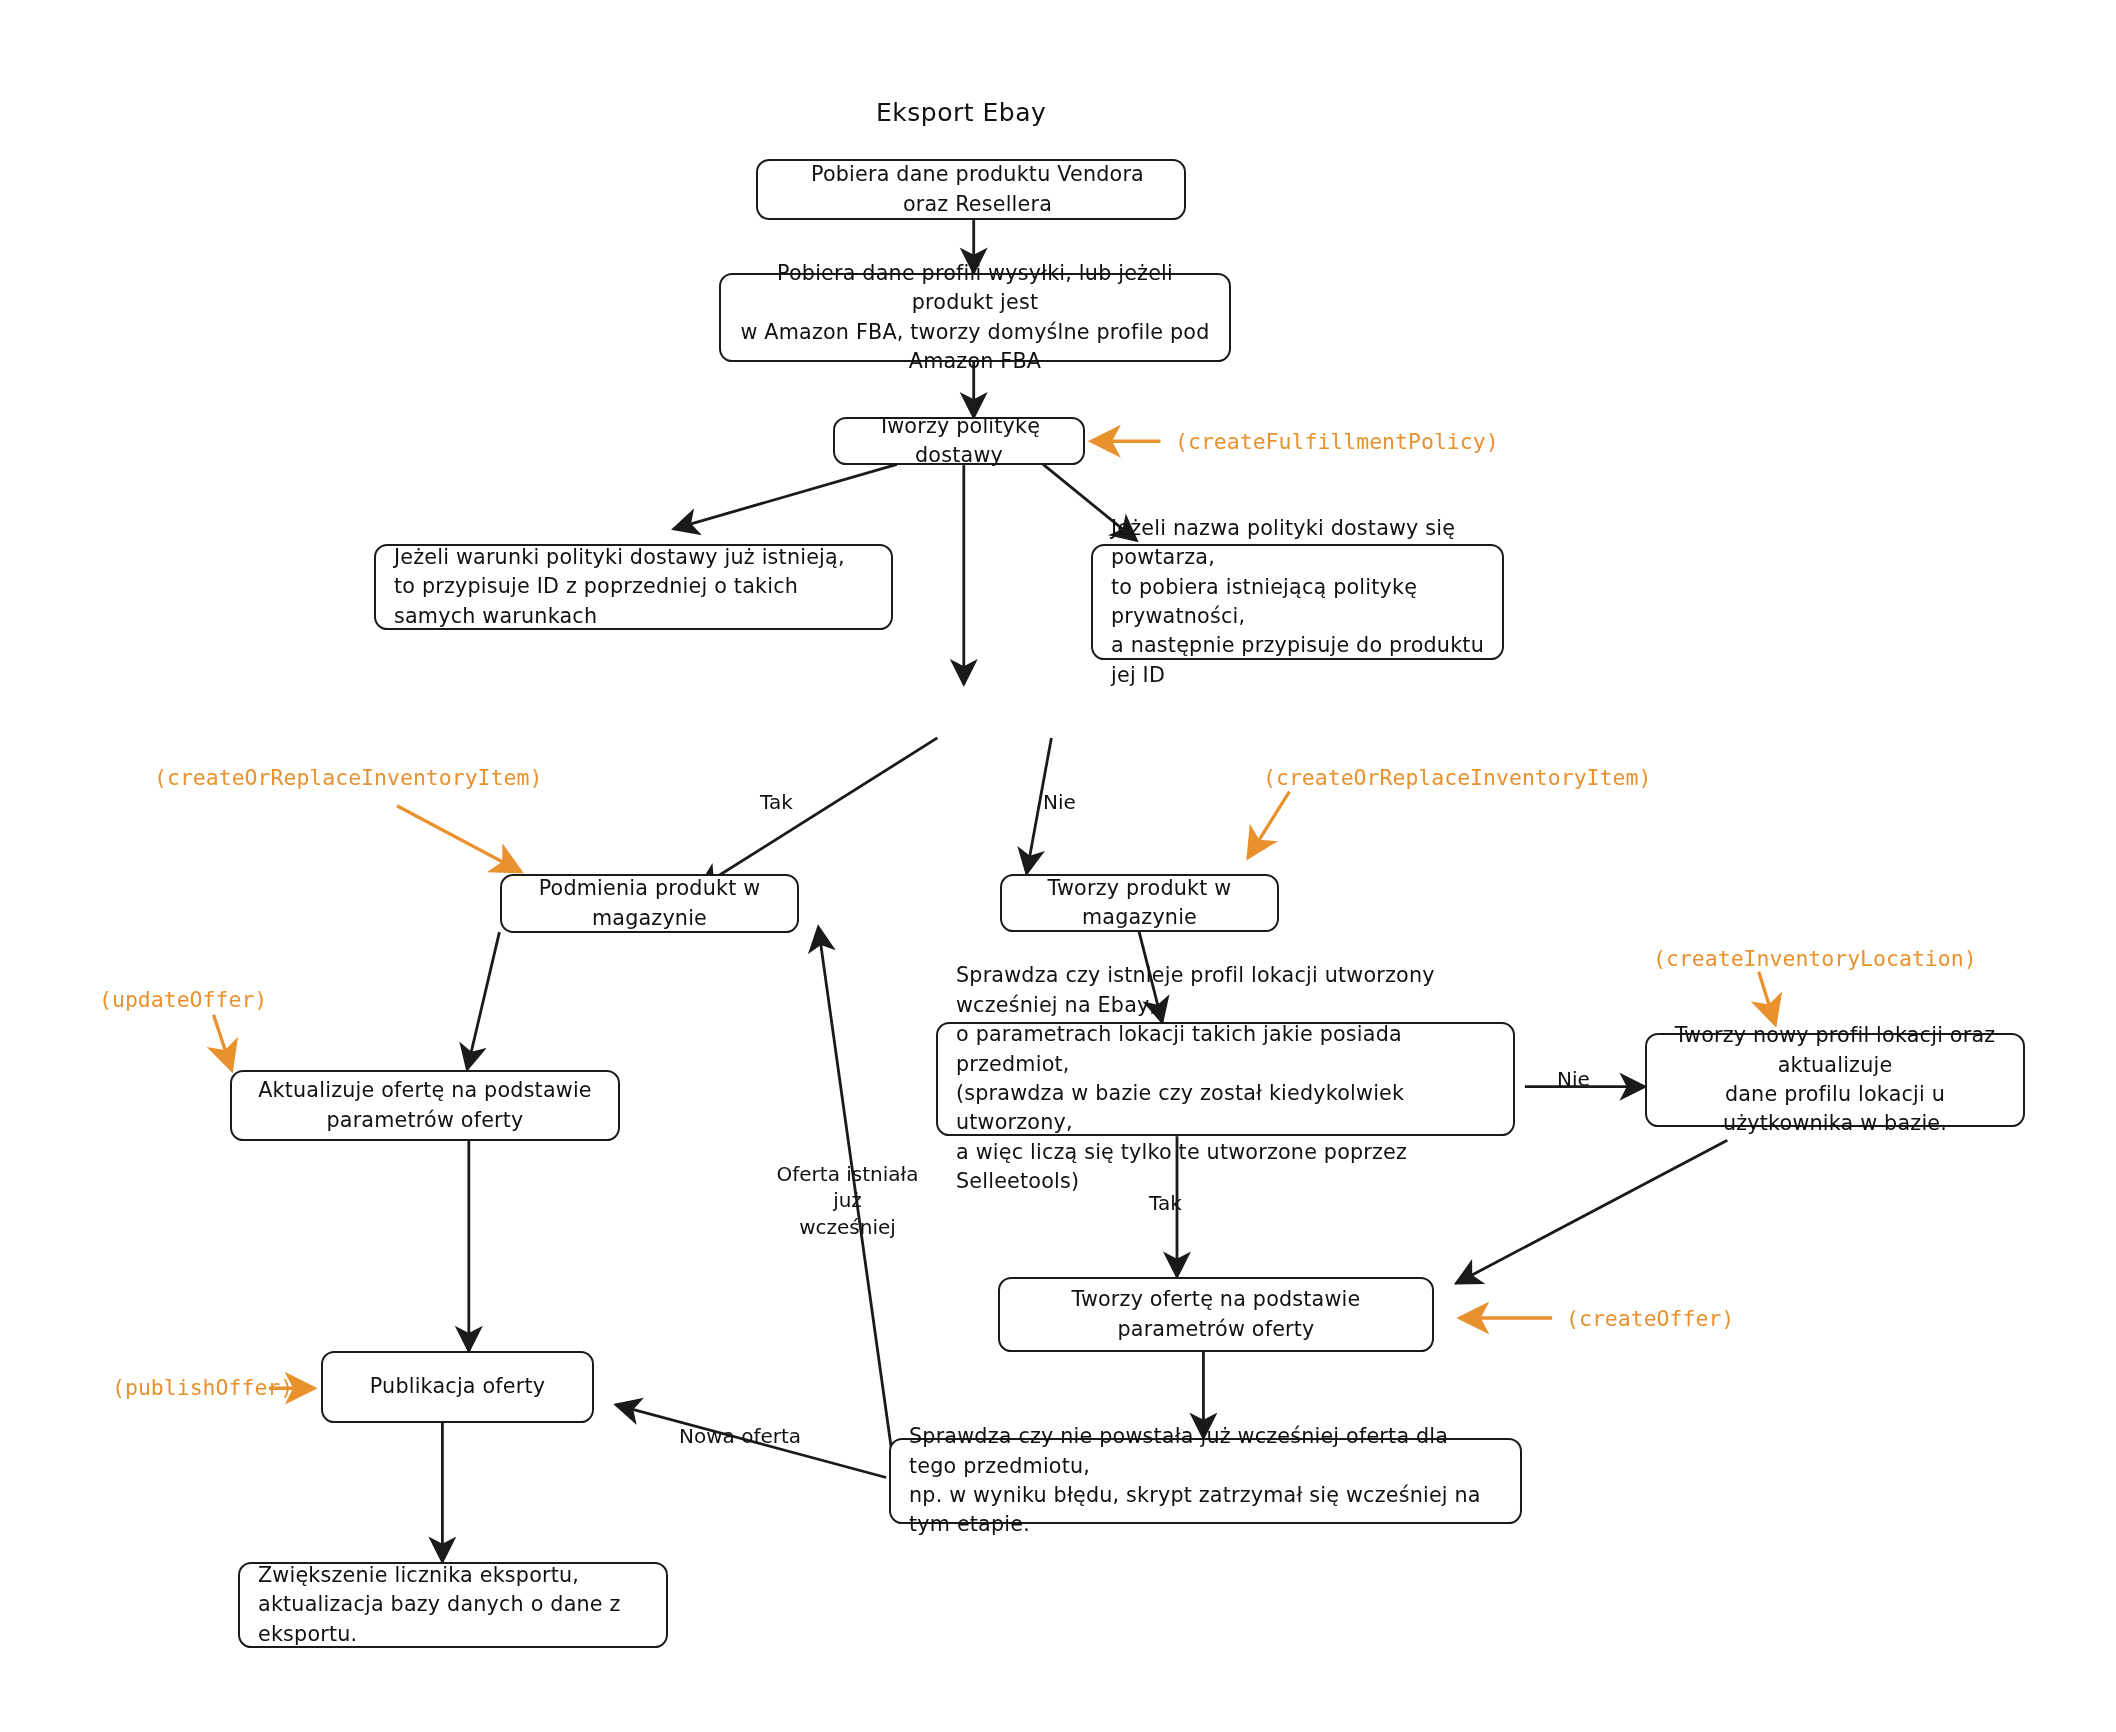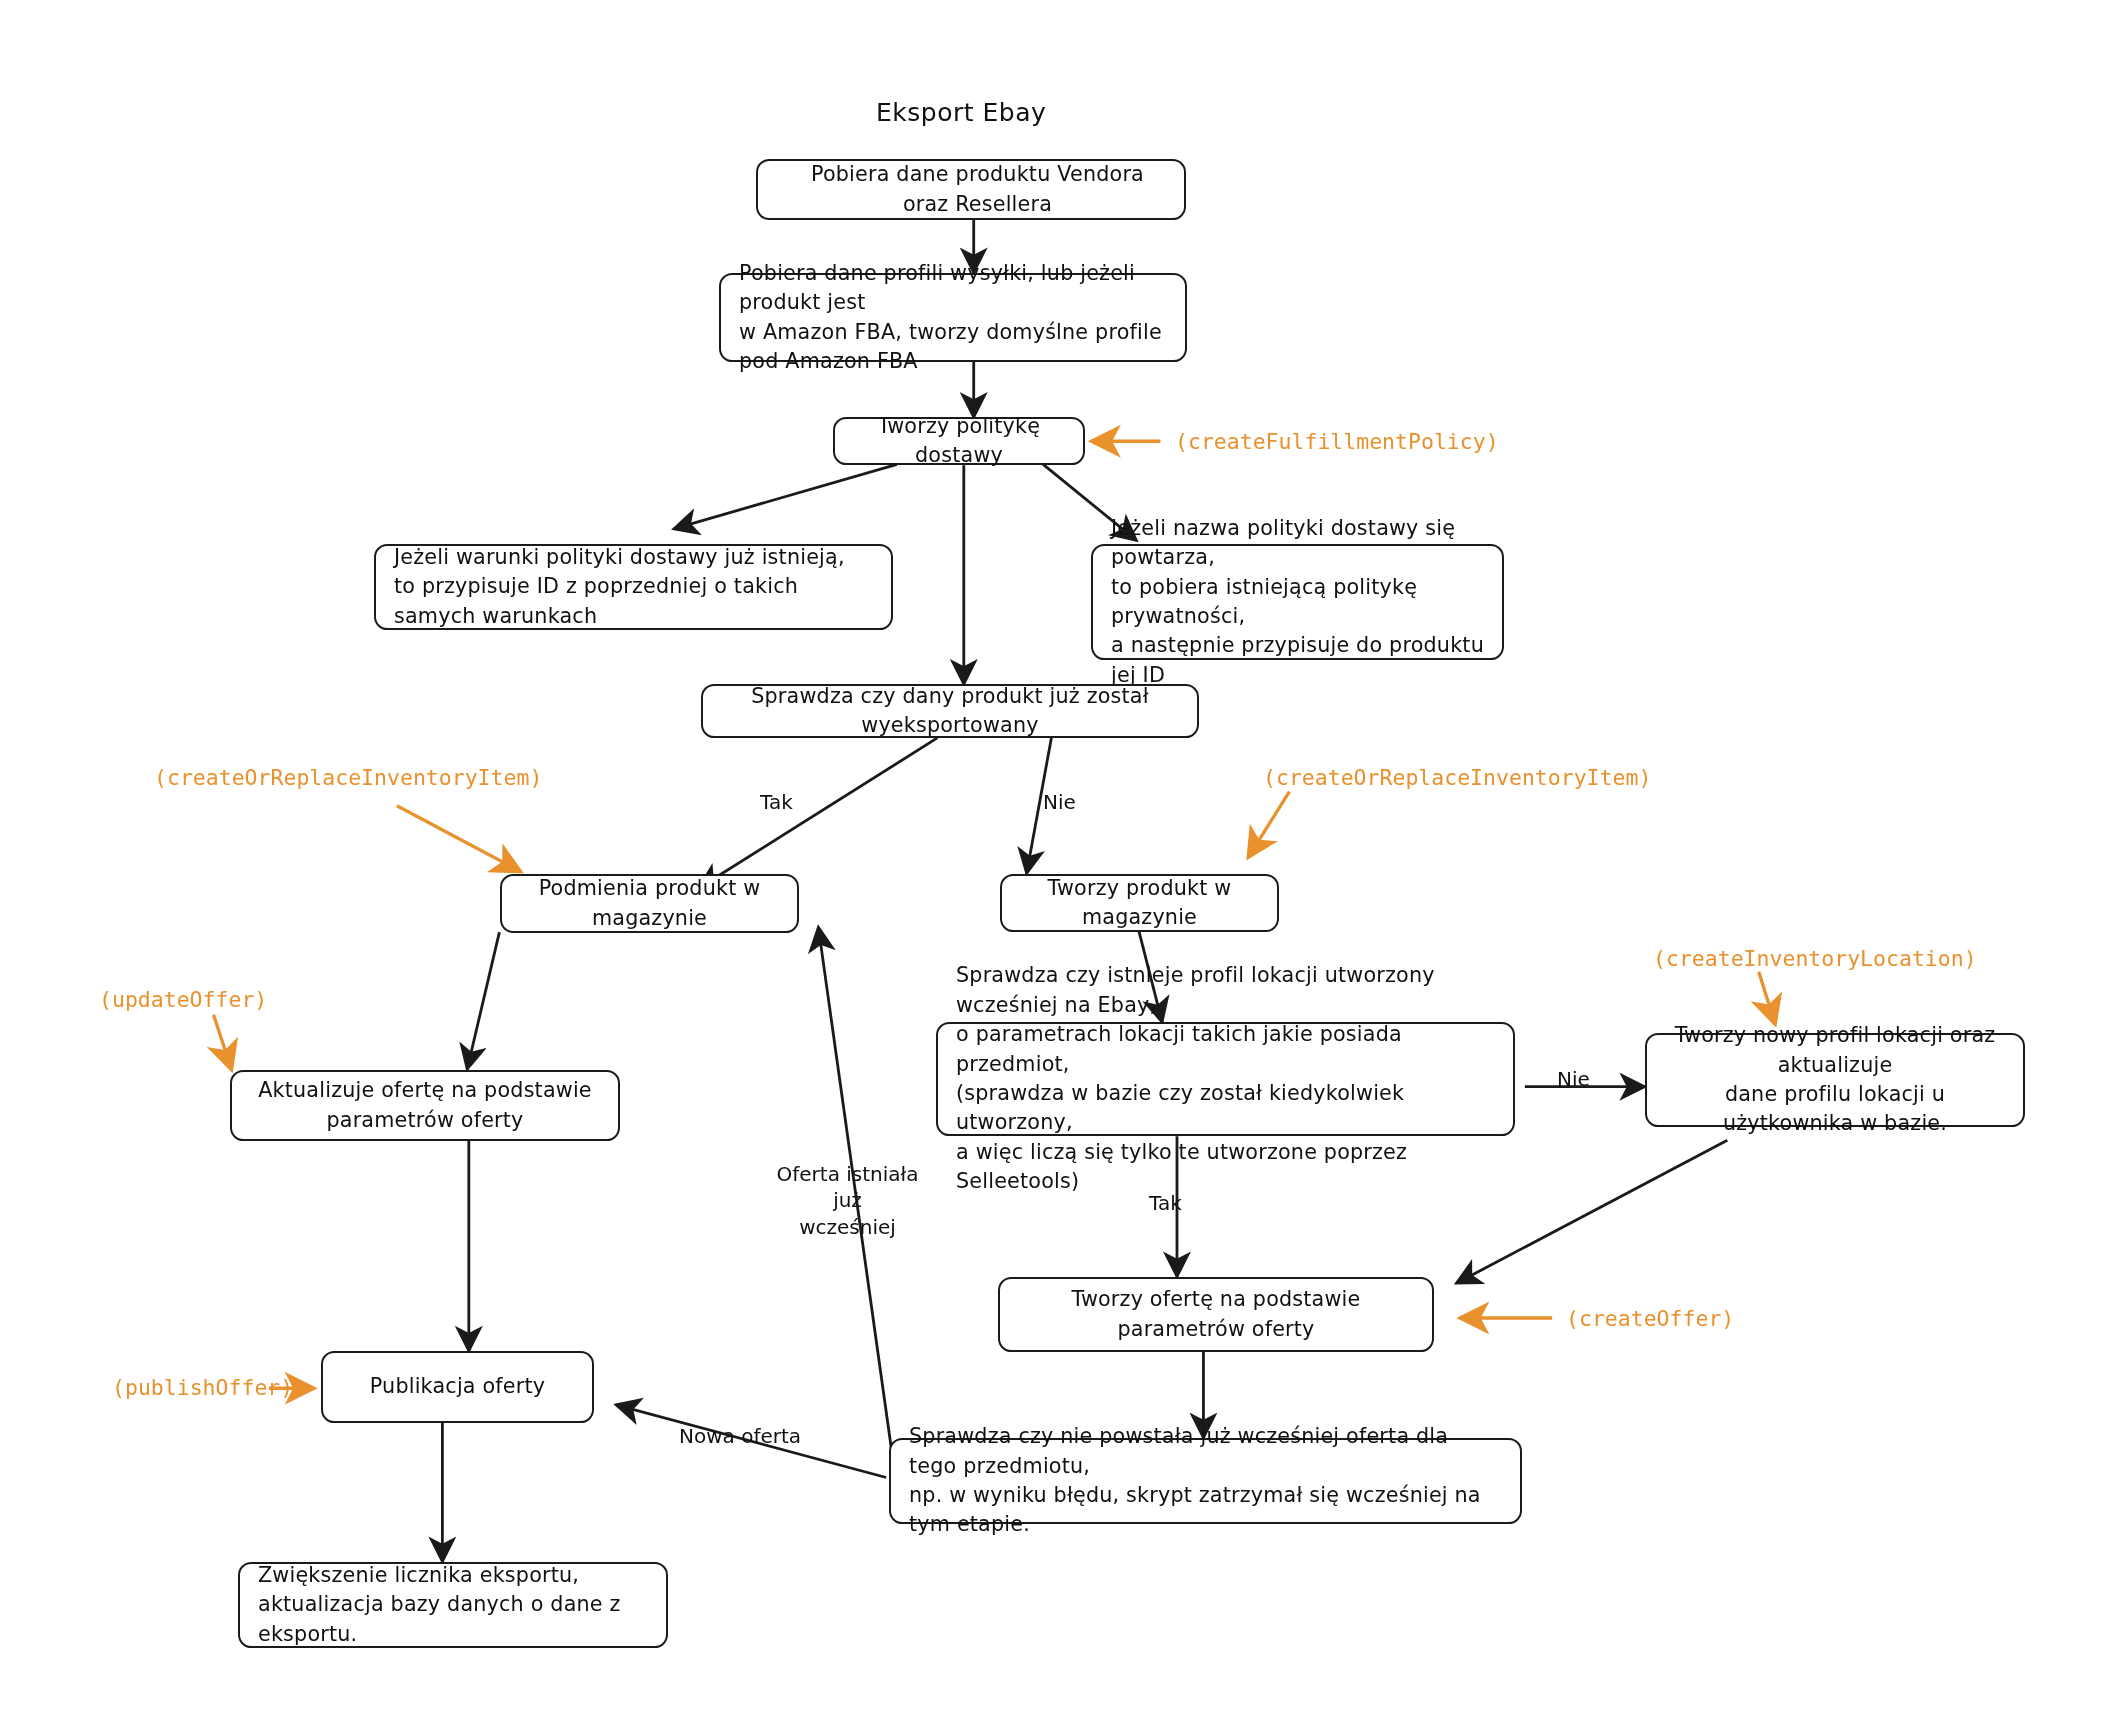--- a/index.html
+++ b/index.html
@@ -109,43 +109,40 @@
       <path d="M325,1680 L380,1680"></path>
     </g>
   </svg>
 
   <div class="title" style="left:876px; top:98px;">Eksport Ebay</div>
 
   <div class="node center" style="left:756px; top:159px; width:430px; height:61px;padding-left:31px;">
     <span>Pobiera dane produktu Vendora oraz Resellera</span>
   </div>
 
-  <div class="node" style="left:719px; top:273px; width:468px; height:89px;">
+  <div class="node" style="left:719px; top:273px; width:512px; height:89px;text-align:center;">
     <span>Pobiera dane profili wysyłki, lub jeżeli produkt jest
 w Amazon FBA, tworzy domyślne profile pod Amazon FBA</span>
   </div>
 
   <div class="node center" style="left:833px; top:417px; width:252px; height:48px;">
     <span>Tworzy politykę dostawy</span>
   </div>
 
   <div class="node" style="left:374px; top:544px; width:519px; height:86px;">
     <span>Jeżeli warunki polityki dostawy już istnieją,
 to przypisuje ID z poprzedniej o takich samych warunkach</span>
   </div>
 
   <div class="node" style="left:1091px; top:544px; width:413px; height:116px;">
     <span>Jeżeli nazwa polityki dostawy się powtarza,
 to pobiera istniejącą politykę prywatności,
 a następnie przypisuje do produktu jej ID</span>
   </div>
 
-  <div class="node center" style="left:701px; top:684px; width:498px; height:54px;">
-    <span>Sprawdza czy dany produkt już został wyeksportowany</span>
-  </div>
 
   <div class="node center" style="left:500px; top:874px; width:299px; height:59px;">
     <span>Podmienia produkt w magazynie</span>
   </div>
 
   <div class="node center" style="left:1000px; top:874px; width:279px; height:58px;text-align:center;">
     <span>Tworzy produkt w magazynie</span>
   </div>
 
   <div class="node center" style="left:230px; top:1070px; width:390px; height:71px;">

